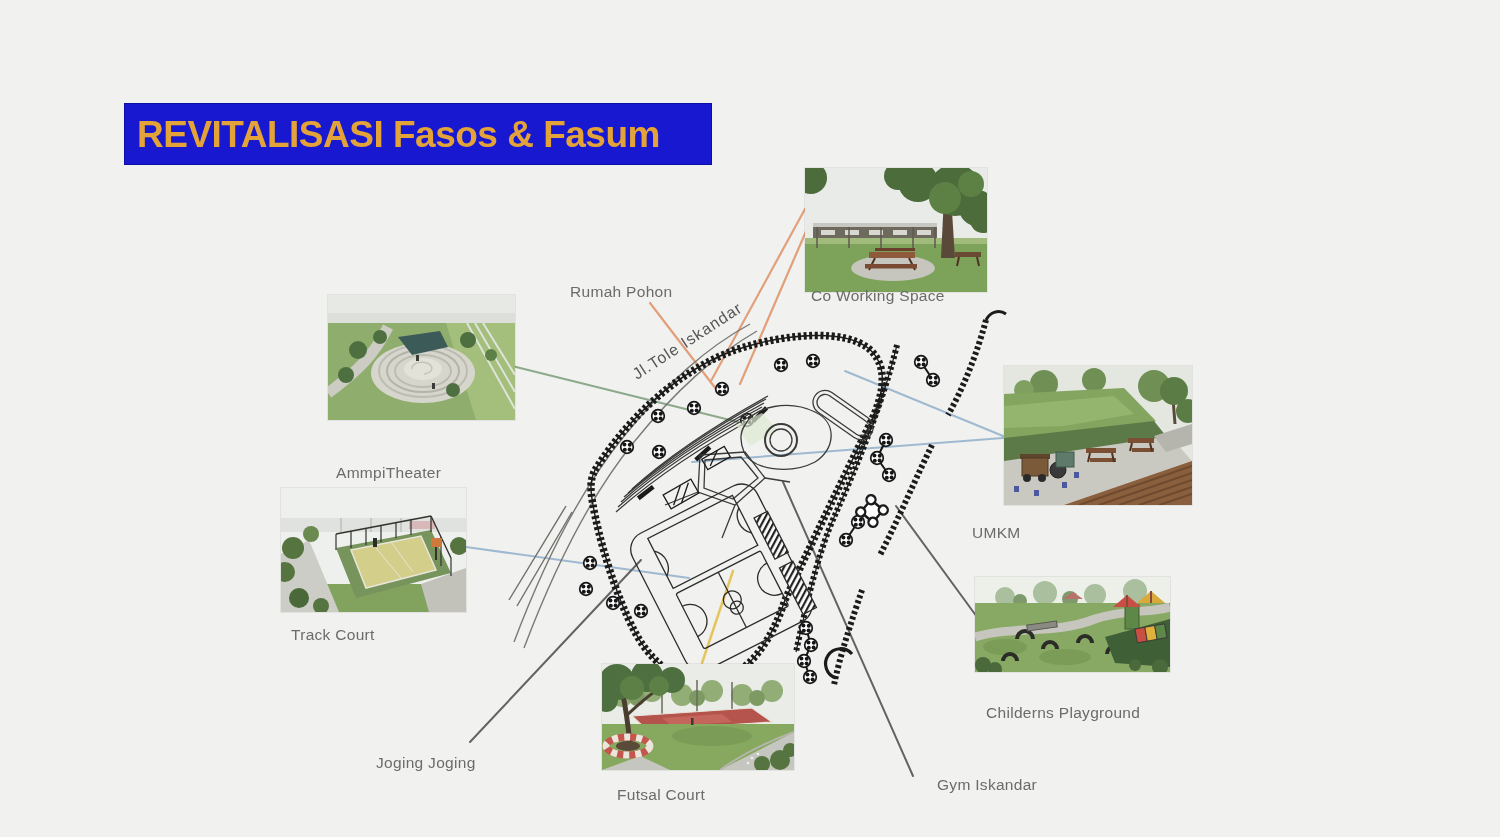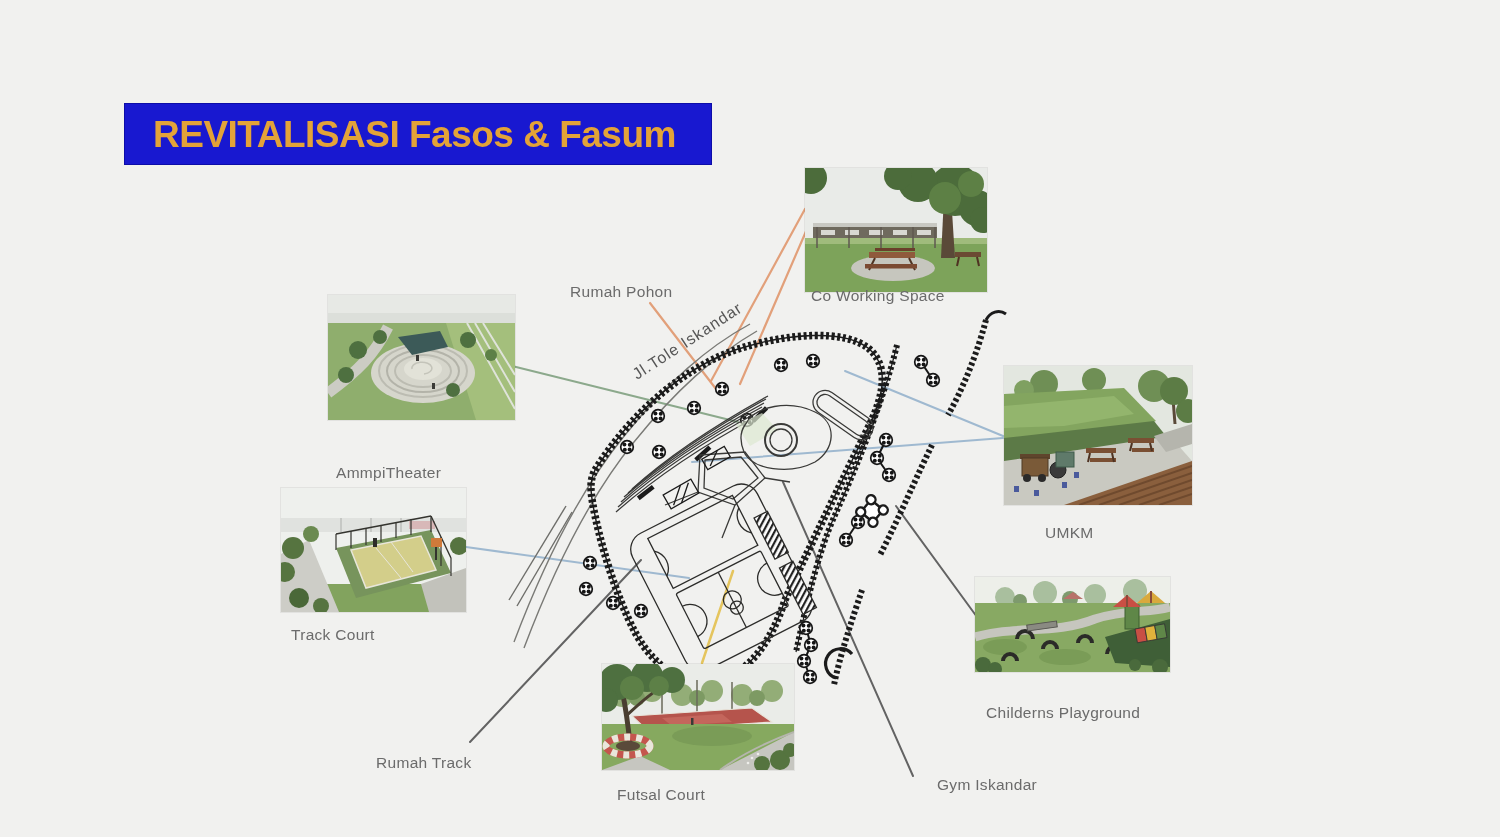--- a/index.html
+++ b/index.html
@@ -13,21 +13,21 @@
   .photo{position:absolute;z-index:2;box-shadow:0 0 0 1px rgba(0,0,0,0.06);}
   .photo svg{display:block;width:100%;height:100%;}
   .cap{
     position:absolute;z-index:3;font-size:15.5px;color:#6b6b6b;
     letter-spacing:0.3px;white-space:nowrap;
   }
   #title{
     position:absolute;left:124px;top:103px;width:588px;height:62px;z-index:3;
     background:#1818D0;color:#E3A338;
     font-size:37px;font-weight:bold;letter-spacing:-0.5px;
-    line-height:62px;padding-left:28px;box-sizing:border-box;
+    line-height:62px;padding-left:12px;box-sizing:border-box;
     border:1px solid #0d0da8;
   }
 </style>
 </head>
 <body>
 
 <div id="slide">
 
   <svg id="plan-layer" width="1500" height="837" viewBox="0 0 1500 837">
     <defs>
@@ -438,20 +438,20 @@
           <circle cx="156" cy="90" r="1.3"></circle>
           <circle cx="146" cy="99" r="1.3"></circle>
       </g>
       <rect x="89" y="54" width="2.5" height="7" fill="#3a3a36"></rect>
     </svg>
   </div>
 
   <div class="cap" style="left:570px;top:283px">Rumah Pohon</div>
   <div class="cap" style="left:811px;top:287px">Co Working Space</div>
   <div class="cap" style="left:336px;top:464px">AmmpiTheater</div>
-  <div class="cap" style="left:1045px;top:524px">UMKM</div>
+  <div class="cap" style="left:972px;top:524px">UMKM</div>
   <div class="cap" style="left:291px;top:626px">Track Court</div>
   <div class="cap" style="left:986px;top:704px">Childerns Playground</div>
-  <div class="cap" style="left:376px;top:754px">Rumah Track</div>
+  <div class="cap" style="left:376px;top:754px">Joging Joging</div>
   <div class="cap" style="left:617px;top:786px">Futsal Court</div>
   <div class="cap" style="left:937px;top:776px">Gym Iskandar</div>
 
 </div>
 
 </body></html>

